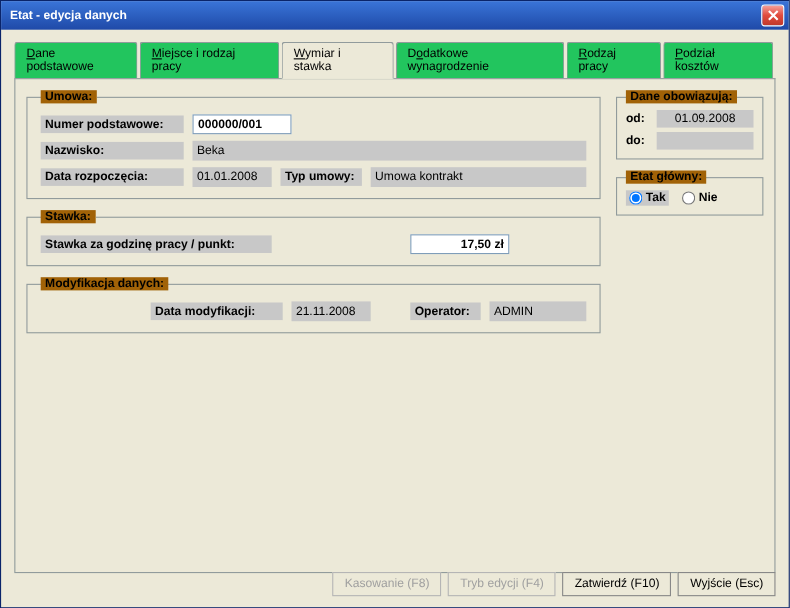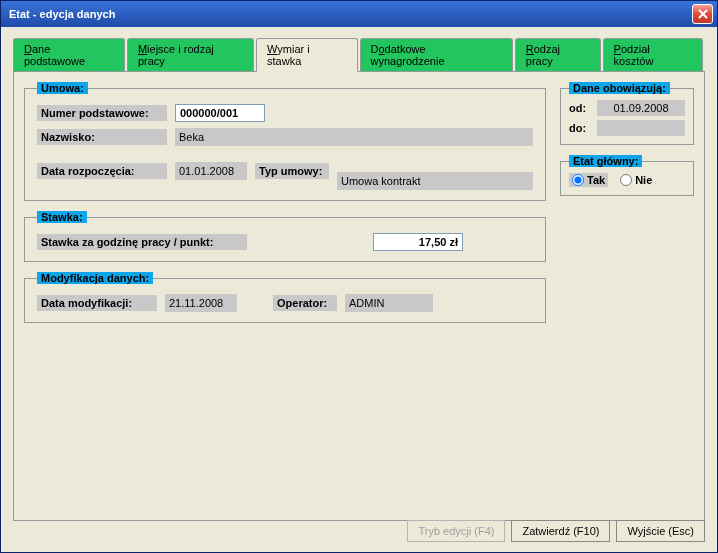--- a/index.html
+++ b/index.html
@@ -8,21 +8,21 @@
   .titlebar { height: 26px; background: linear-gradient(to bottom, #3a74d8 0%, #2c5fc0 50%, #1f4aa8 100%); display: flex; align-items: center; padding: 0 4px; color: #fff; }
   .titlebar-text { flex: 1; font-weight: bold; padding-left: 4px; }
   .close-btn { width: 21px; height: 20px; background: linear-gradient(to bottom, #f5a09a, #e14b3d 50%, #c0392b); border: 1px solid #fff; border-radius: 3px; display: flex; align-items: center; justify-content: center; color: #fff; font-weight: bold; cursor: pointer; }
   .client { padding: 10px 12px; }
   .tabs { display: flex; border-bottom: 1px solid #919b9c; margin-bottom: -1px; }
   .tab { padding: 4px 10px; background: #22c55e; border: 1px solid #919b9c; border-bottom: none; border-top-left-radius: 3px; border-top-right-radius: 3px; margin-right: 2px; cursor: pointer; position: relative; top: 1px; }
   .tab.active { background: #ece9d8; border-bottom: 1px solid #ece9d8; z-index: 2; }
   .tab .ul { text-decoration: underline; }
   .tabpanel { border: 1px solid #919b9c; background: #ece9d8; padding: 10px; height: 450px; position: relative; }
   fieldset { border: 1px solid #919b9c; margin: 0 0 10px 0; padding: 10px 12px; }
-  legend { background: #0ea5e9; padding: 0 4px; font-weight: bold; }
+  legend { background: #a16207; padding: 0 4px; font-weight: bold; }
   .row { display: flex; align-items: center; margin-bottom: 6px; gap: 8px; }
   .label-hl { background: #c8c8c8; padding: 2px 4px; font-weight: bold; min-width: 130px; display: inline-block; }
   .field-ro { background: #c8c8c8; border: none; padding: 2px 4px; height: 18px; display: inline-flex; align-items: center; }
   .field-ed { background: #fff; border: 1px solid #7f9db9; padding: 1px 4px; height: 18px; display: inline-flex; align-items: center; font-weight: bold; }
   .right-col { position: absolute; right: 10px; top: 10px; width: 134px; }
   .right-col fieldset { padding: 6px 8px 8px 8px; }
   .dane-row { display: flex; align-items: center; margin-bottom: 4px; }
   .dane-row .lbl { width: 28px; font-weight: bold; }
   .dane-row .val { flex: 1; background: #c8c8c8; padding: 2px 4px; text-align: center; min-height: 16px; }
   .radio-row { display: flex; align-items: center; gap: 12px; }
@@ -69,36 +69,36 @@
             <span class="field-ed" style="width:90px;">000000/001</span>
           </div>
           <div class="row">
             <span class="label-hl">Nazwisko:</span>
             <span class="field-ro" style="flex:1;">Beka</span>
           </div>
           <div class="row" style="margin-bottom:0;">
             <span class="label-hl">Data rozpoczęcia:</span>
             <span class="field-ro" style="width:72px;">01.01.2008</span>
             <span class="label-hl" style="min-width:74px;">Typ umowy:</span>
-            <span class="field-ro" style="flex:1;margin-top:20px;">Umowa kontrakt</span>
+            <span class="field-ro" style="flex:1;">Umowa kontrakt</span>
           </div>
         </fieldset>
 
         <fieldset>
           <legend>Stawka:</legend>
           <div class="row" style="margin-bottom:0;">
             <span class="label-hl" style="min-width:210px;">Stawka za godzinę pracy / punkt:</span>
             <span style="width:110px;"></span>
             <span class="field-ed" style="width:90px; justify-content:flex-end;">17,50 zł</span>
           </div>
         </fieldset>
 
         <fieldset>
           <legend>Modyfikacja danych:</legend>
-          <div class="row mod-row" style="margin-bottom:0;">
+          <div class="row mod-row" style="margin-bottom:0;justify-content:flex-end;">
             <span class="label-hl">Data modyfikacji:</span>
             <span class="field-ro" style="width:72px;">21.11.2008</span>
             <span style="width:20px;"></span>
             <span class="label-hl" style="min-width:64px;">Operator:</span>
             <span class="field-ro" style="width:88px;">ADMIN</span>
           </div>
         </fieldset>
 
       </div>
 
@@ -126,19 +126,20 @@
               <input type="radio" name="eg" style="">
               <span>Nie</span>
             </label>
           </div>
         </fieldset>
       </div>
 
     </div>
 
     <div class="buttons">
+      <button class="btn disabled" disabled="">Kasowanie (F8)</button>
       <button class="btn disabled" disabled="">Tryb edycji (F4)</button>
       <button class="btn">Zatwierdź (F10)</button>
       <button class="btn">Wyjście (Esc)</button>
     </div>
 
   </div>
 </div>
 
 </body></html>

